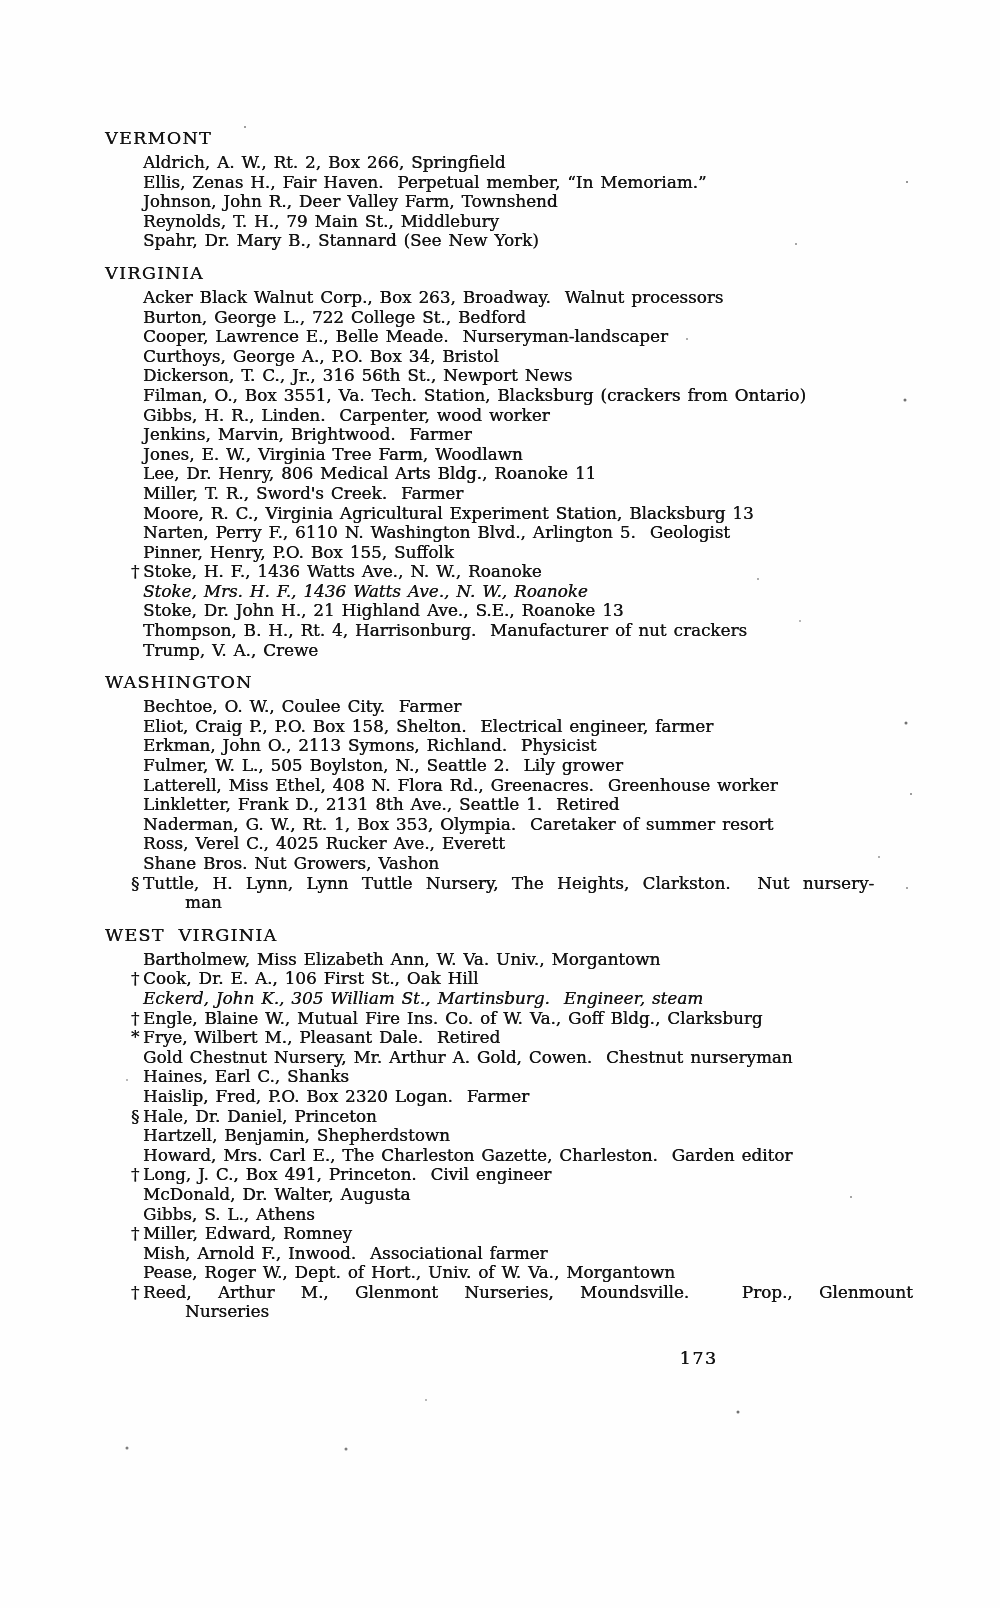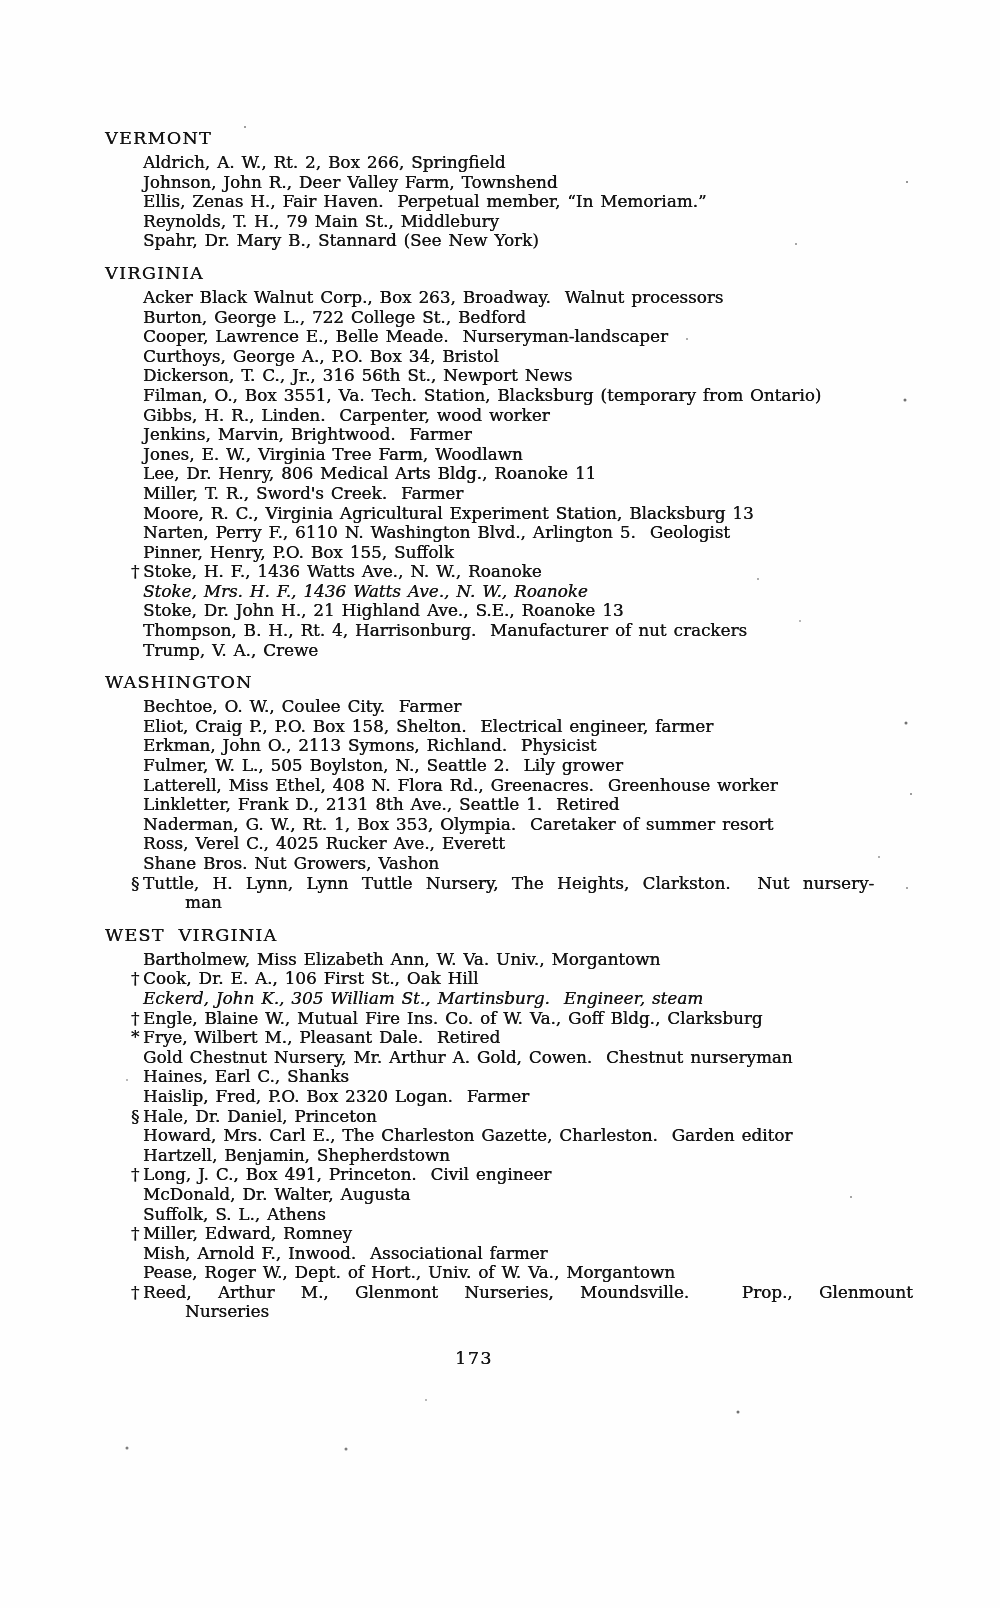--- a/index.html
+++ b/index.html
@@ -47,20 +47,21 @@
   }
   .italic { font-style: italic; }
   .sp-wide  { word-spacing: 8px; }
   .sp-xwide { word-spacing: 21px; }
   .pageno {
     margin-top: 26px;
     padding-left: 350px;
     font-size: 17.5px;
     letter-spacing: 1.5px;
     text-shadow: 0.35px 0 0 #141414;
+    text-align: center;
   }
   .specks {
     position: absolute;
     left: 0; top: 0;
     width: 2px; height: 2px;
     border-radius: 50%;
     background: transparent;
     box-shadow:
       244px 126px 0 0 rgba(20,20,20,0.55),
       906px 181px 0 0 rgba(20,20,20,0.6),
@@ -85,35 +86,35 @@
 <body>
 
 <div class="page">
   <div class="specks"></div>
   <main class="content">
     <div id="sections">
         <section class="section">
           <h2 class="state">VERMONT</h2>
           <div class="entries">
             <p class="entry"><span class="etext">Aldrich, A. W., Rt. 2, Box 266, Springfield</span></p>
+            <p class="entry"><span class="etext">Ellis, Zenas H., Fair Haven.  Perpetual member, “In Memoriam.”</span></p>
             <p class="entry"><span class="etext">Johnson, John R., Deer Valley Farm, Townshend</span></p>
-            <p class="entry"><span class="etext">Ellis, Zenas H., Fair Haven.  Perpetual member, “In Memoriam.”</span></p>
             <p class="entry"><span class="etext">Reynolds, T. H., 79 Main St., Middlebury</span></p>
             <p class="entry"><span class="etext">Spahr, Dr. Mary B., Stannard (See New York)</span></p>
           </div>
         </section>
         <section class="section">
           <h2 class="state">VIRGINIA</h2>
           <div class="entries">
             <p class="entry"><span class="etext">Acker Black Walnut Corp., Box 263, Broadway.  Walnut processors</span></p>
             <p class="entry"><span class="etext">Burton, George L., 722 College St., Bedford</span></p>
             <p class="entry"><span class="etext">Cooper, Lawrence E., Belle Meade.  Nurseryman-landscaper</span></p>
             <p class="entry"><span class="etext">Curthoys, George A., P.O. Box 34, Bristol</span></p>
             <p class="entry"><span class="etext">Dickerson, T. C., Jr., 316 56th St., Newport News</span></p>
-            <p class="entry"><span class="etext">Filman, O., Box 3551, Va. Tech. Station, Blacksburg (temporary from Ontario)</span></p>
+            <p class="entry"><span class="etext">Filman, O., Box 3551, Va. Tech. Station, Blacksburg (crackers from Ontario)</span></p>
             <p class="entry"><span class="etext">Gibbs, H. R., Linden.  Carpenter, wood worker</span></p>
             <p class="entry"><span class="etext">Jenkins, Marvin, Brightwood.  Farmer</span></p>
             <p class="entry"><span class="etext">Jones, E. W., Virginia Tree Farm, Woodlawn</span></p>
             <p class="entry"><span class="etext">Lee, Dr. Henry, 806 Medical Arts Bldg., Roanoke 11</span></p>
             <p class="entry"><span class="etext">Miller, T. R., Sword's Creek.  Farmer</span></p>
             <p class="entry"><span class="etext">Moore, R. C., Virginia Agricultural Experiment Station, Blacksburg 13</span></p>
             <p class="entry"><span class="etext">Narten, Perry F., 6110 N. Washington Blvd., Arlington 5.  Geologist</span></p>
             <p class="entry"><span class="etext">Pinner, Henry, P.O. Box 155, Suffolk</span></p>
             <p class="entry"><span class="sym">†</span><span class="etext">Stoke, H. F., 1436 Watts Ave., N. W., Roanoke</span></p>
             <p class="entry italic"><span class="etext">Stoke, Mrs. H. F., 1436 Watts Ave., N. W., Roanoke</span></p>
@@ -142,25 +143,25 @@
           <div class="entries">
             <p class="entry"><span class="etext">Bartholmew, Miss Elizabeth Ann, W. Va. Univ., Morgantown</span></p>
             <p class="entry"><span class="sym">†</span><span class="etext">Cook, Dr. E. A., 106 First St., Oak Hill</span></p>
             <p class="entry italic"><span class="etext">Eckerd, John K., 305 William St., Martinsburg.  Engineer, steam</span></p>
             <p class="entry"><span class="sym">†</span><span class="etext">Engle, Blaine W., Mutual Fire Ins. Co. of W. Va., Goff Bldg., Clarksburg</span></p>
             <p class="entry"><span class="sym">*</span><span class="etext">Frye, Wilbert M., Pleasant Dale.  Retired</span></p>
             <p class="entry"><span class="etext">Gold Chestnut Nursery, Mr. Arthur A. Gold, Cowen.  Chestnut nurseryman</span></p>
             <p class="entry"><span class="etext">Haines, Earl C., Shanks</span></p>
             <p class="entry"><span class="etext">Haislip, Fred, P.O. Box 2320 Logan.  Farmer</span></p>
             <p class="entry"><span class="sym">§</span><span class="etext">Hale, Dr. Daniel, Princeton</span></p>
+            <p class="entry"><span class="etext">Hartzell, Benjamin, Shepherdstown</span></p>
             <p class="entry"><span class="etext">Howard, Mrs. Carl E., The Charleston Gazette, Charleston.  Garden editor</span></p>
-            <p class="entry"><span class="etext">Hartzell, Benjamin, Shepherdstown</span></p>
             <p class="entry"><span class="sym">†</span><span class="etext">Long, J. C., Box 491, Princeton.  Civil engineer</span></p>
             <p class="entry"><span class="etext">McDonald, Dr. Walter, Augusta</span></p>
-            <p class="entry"><span class="etext">Suffolk, S. L., Athens</span></p>
+            <p class="entry"><span class="etext">Gibbs, S. L., Athens</span></p>
             <p class="entry"><span class="sym">†</span><span class="etext">Miller, Edward, Romney</span></p>
             <p class="entry"><span class="etext">Mish, Arnold F., Inwood.  Associational farmer</span></p>
             <p class="entry"><span class="etext">Pease, Roger W., Dept. of Hort., Univ. of W. Va., Morgantown</span></p>
             <p class="entry sp-xwide"><span class="sym">†</span><span class="etext">Reed, Arthur M., Glenmont Nurseries, Moundsville.  Prop., Glenmount</span><br><span class="cont">Nurseries</span></p>
           </div>
         </section>
       </div>
     <div class="pageno">173</div>
   </main>
 </div>

